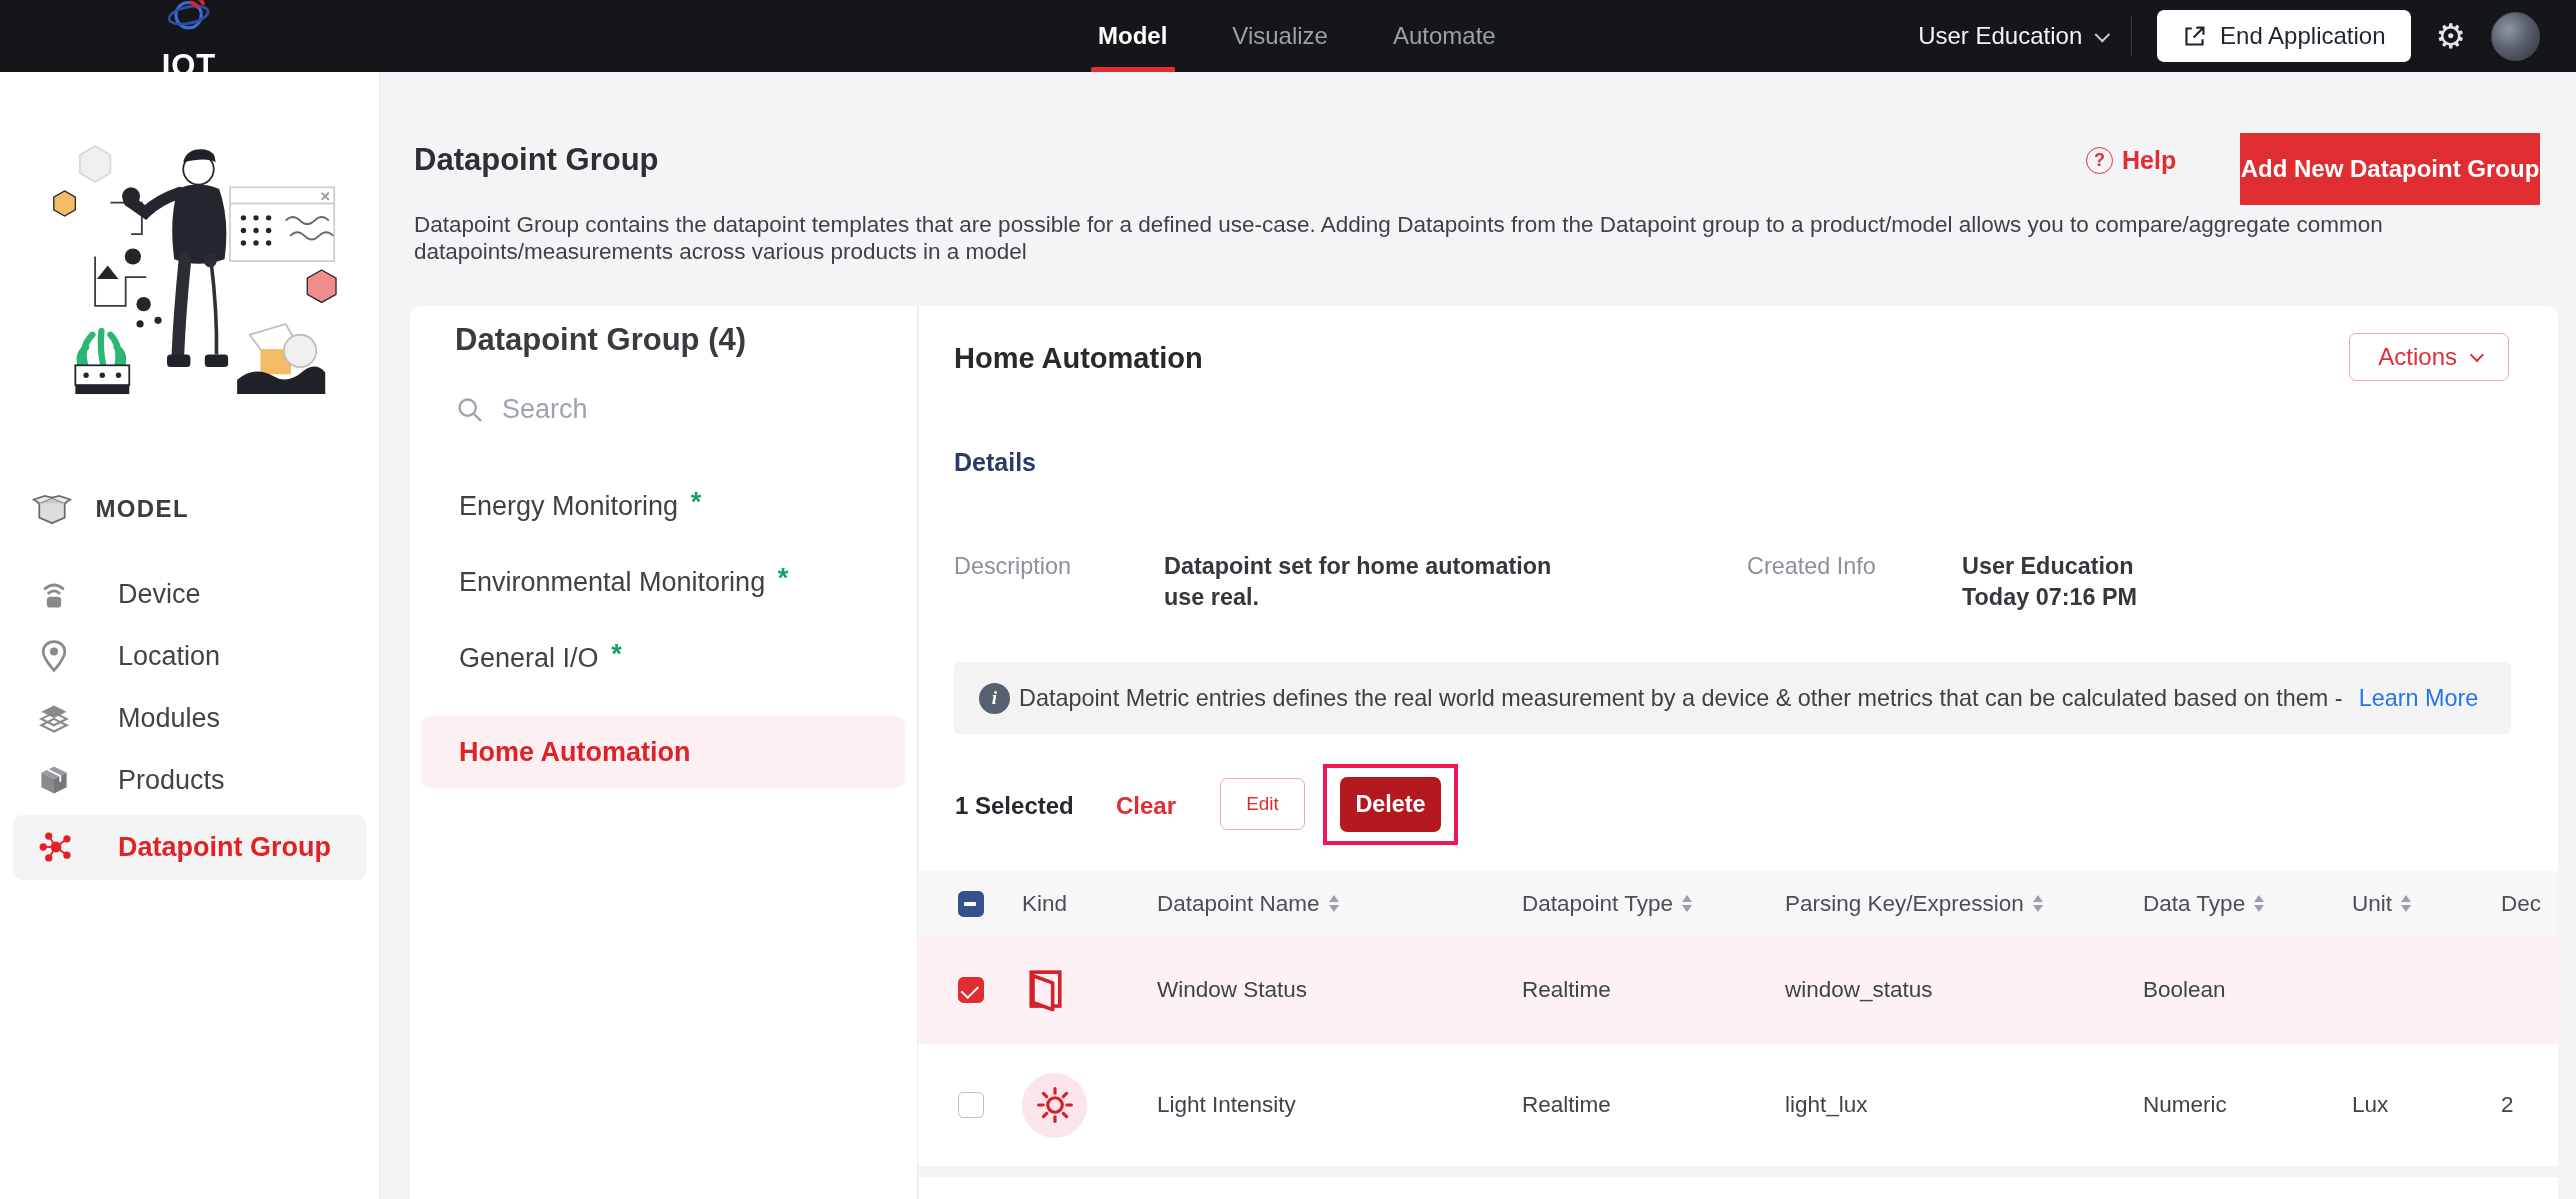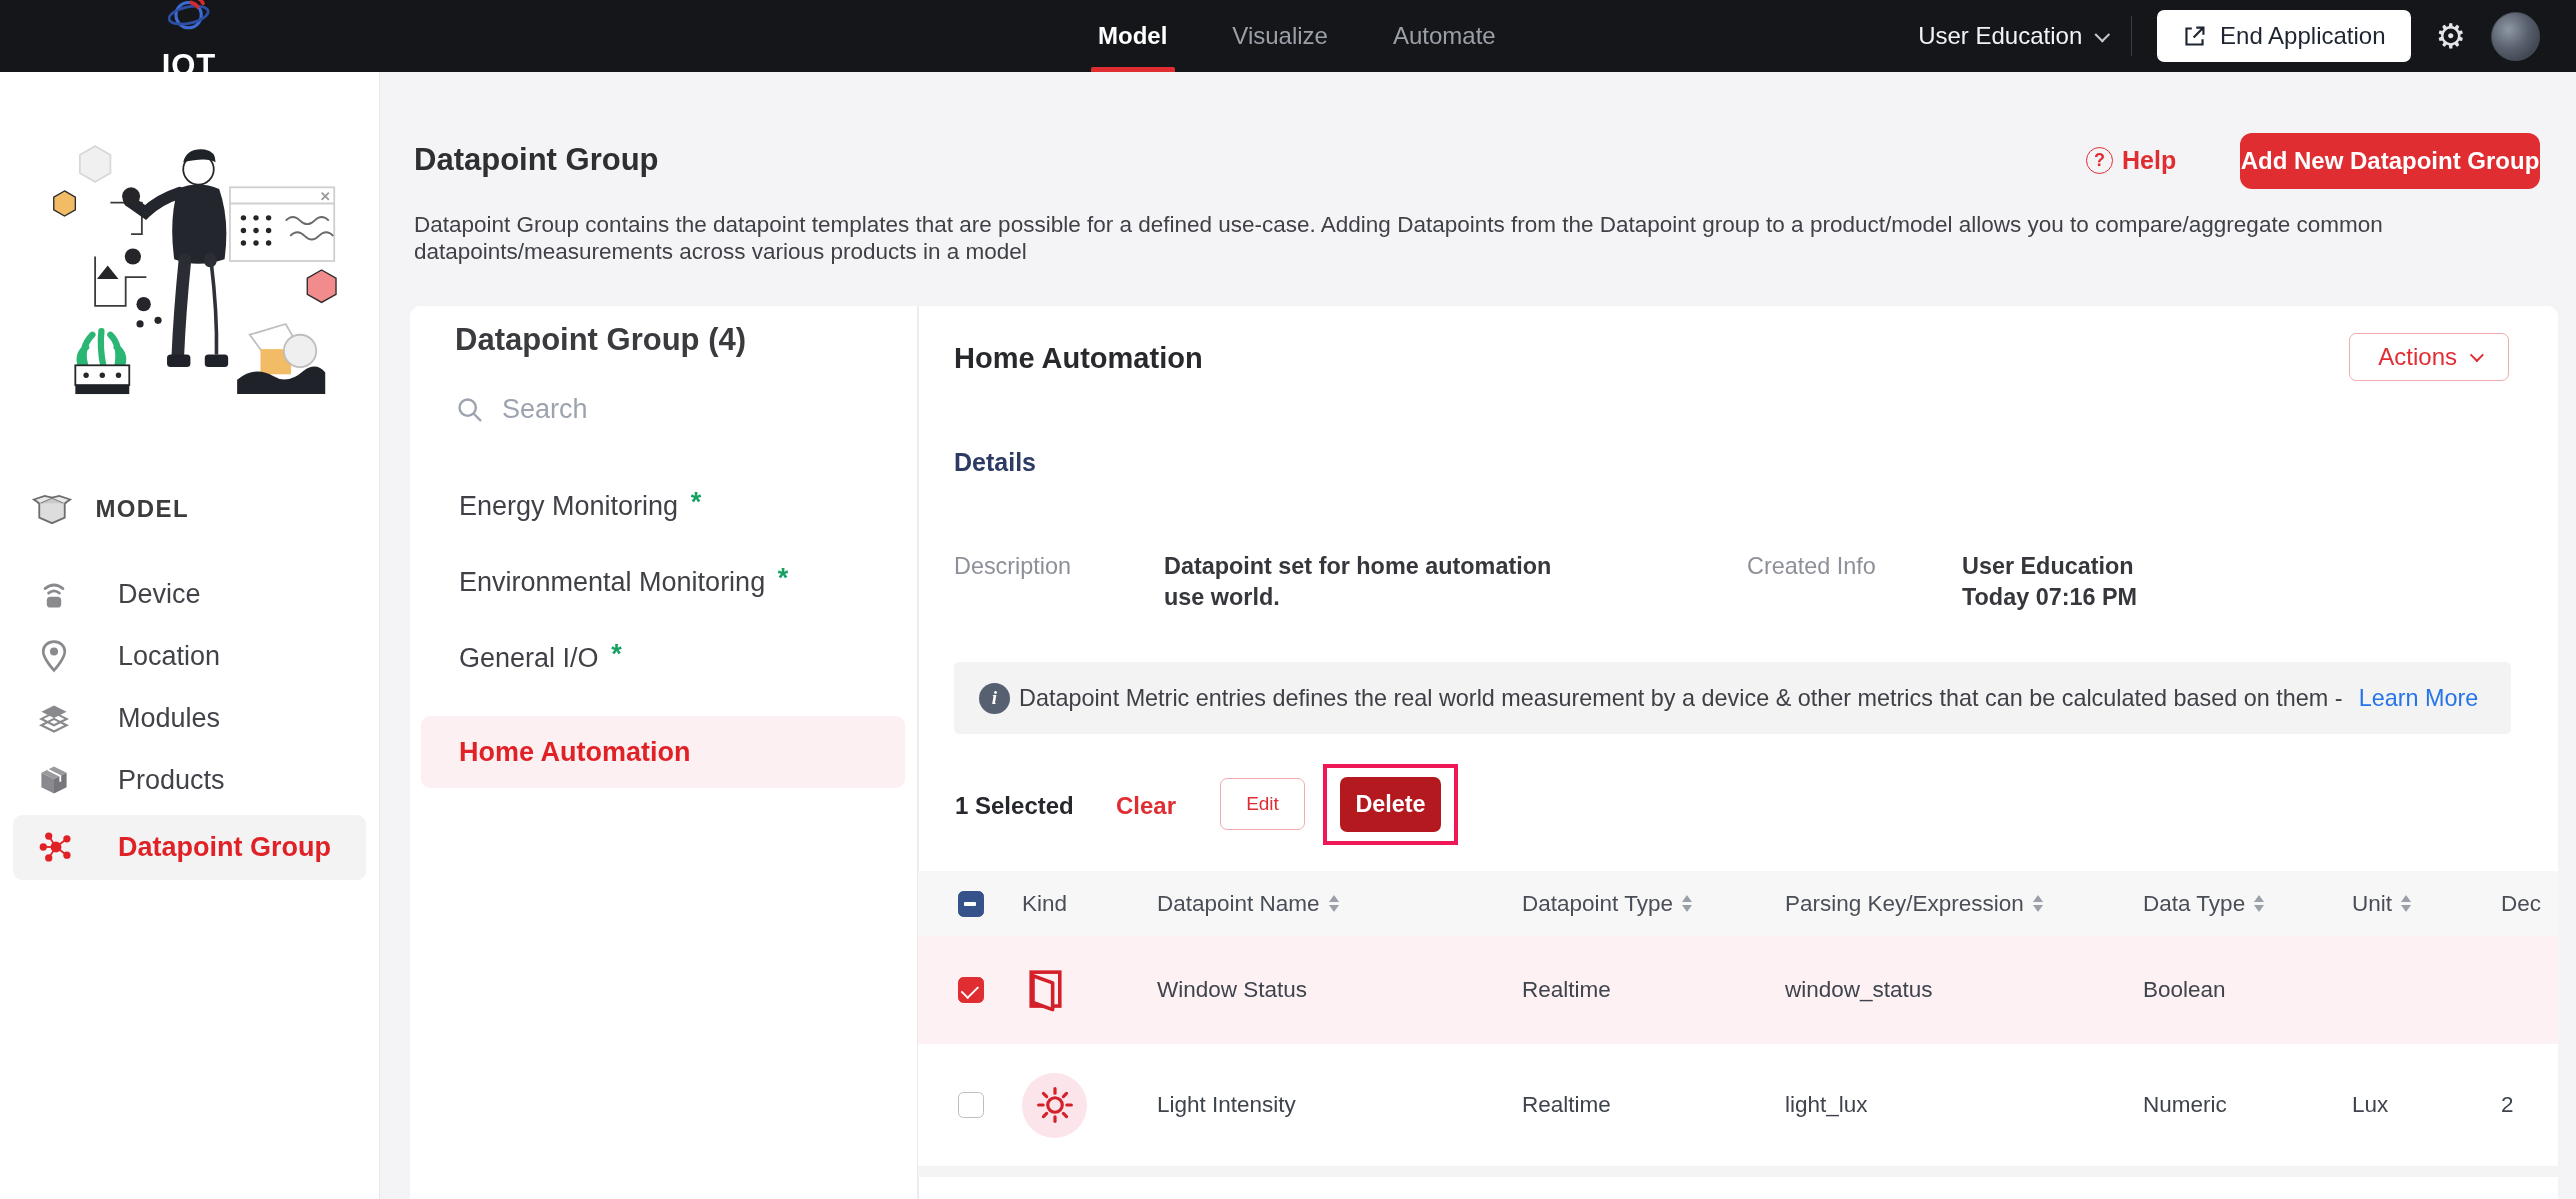--- a/index.html
+++ b/index.html
@@ -33,21 +33,21 @@
   .side-item .s-label { font-size:27px; color:#414348; margin-left:32px; font-weight:500; }
   .side-item.active { background:#F3F3F4; border-radius:9px; margin:3.6px 12.6px; height:65px; padding-left:23.4px; }
   .side-item.active .s-label { color:#E02227; font-weight:bold; }
 
   
   .page-title { position:absolute; left:414px; top:142px; font-size:31px; font-weight:bold; color:#2E2F33; }
   .page-desc { position:absolute; left:414px; top:211px; width:2097px; font-size:22.5px; line-height:27px; color:#3F4147; }
   .help { position:absolute; left:2086px; top:146px; display:flex; align-items:center; gap:9px; color:#E02D32; font-size:25px; font-weight:bold; cursor:pointer; }
   .help-ic { width:27px; height:27px; border:1.8px solid #E02D32; border-radius:50%; display:flex; align-items:center; justify-content:center; font-size:18px; font-weight:bold; }
   .help-ic::before { content:"?"; }
-  .add-btn { position:absolute; left:2240px; top:133px; width:300px; height:56px; background:#E02D32; color:#FFF; border:none; border-radius:12px; font-size:24px; font-weight:bold; cursor:pointer; font-family:inherit; }
+  .add-btn { position:absolute; left:2240px; top:133px; width:300px; height:72px; background:#E02D32; color:#FFF; border:none; border-radius:1px; font-size:24px; font-weight:bold; cursor:pointer; font-family:inherit; }
 
   
   .card { position:absolute; left:410px; top:306px; width:2148px; height:894px; background:#FFFFFF; border-radius:10.8px 10.8px 0 0; }
   .panel-divider { position:absolute; left:507px; top:0; width:1.8px; height:100%; background:#ECECEE; }
   .lp-title-abs { left:455px; top:322px; position:absolute; font-size:31px; font-weight:bold; color:#3A3B3F; }
   .search-row { position:absolute; left:455px; top:394px; display:flex; align-items:center; gap:18px; width:396px; }
   .search-input { border:none; outline:none; font-size:27px; color:#3A3B3F; width:324px; font-family:inherit; }
   .search-input::placeholder { color:#9CA3AF; }
   .glist { position:absolute; left:421px; top:468px; width:484px; }
   .glist-item { height:76px; display:flex; align-items:center; padding-left:38px; font-size:27px; color:#3F4146; cursor:pointer; }
@@ -322,21 +322,21 @@
 <h2 class="dp-title">Home Automation</h2>
 <div class="actions-btn">
   <span>Actions</span>
   <span class="chev-red"></span>
 </div>
 <h3 class="details-h">Details</h3>
 
 <span class="meta-label" style="left:954px; top:553px;">Description</span>
 <div class="meta-val" style="left:1164px; top:551px;">
   <span>Datapoint set for home automation</span><br>
-  <span>use world.</span>
+  <span>use real.</span>
 </div>
 <span class="meta-label" style="left:1747px; top:553px;">Created Info</span>
 <div class="meta-val" style="left:1962px; top:551px;">
   <span>User Education</span><br>
   <span>Today 07:16 PM</span>
 </div>
 
 <div class="banner">
   <span class="info-ic"></span>
   <span class="banner-text">Datapoint Metric entries defines the real world measurement by a device &amp; other metrics that can be calculated based on them -</span>

